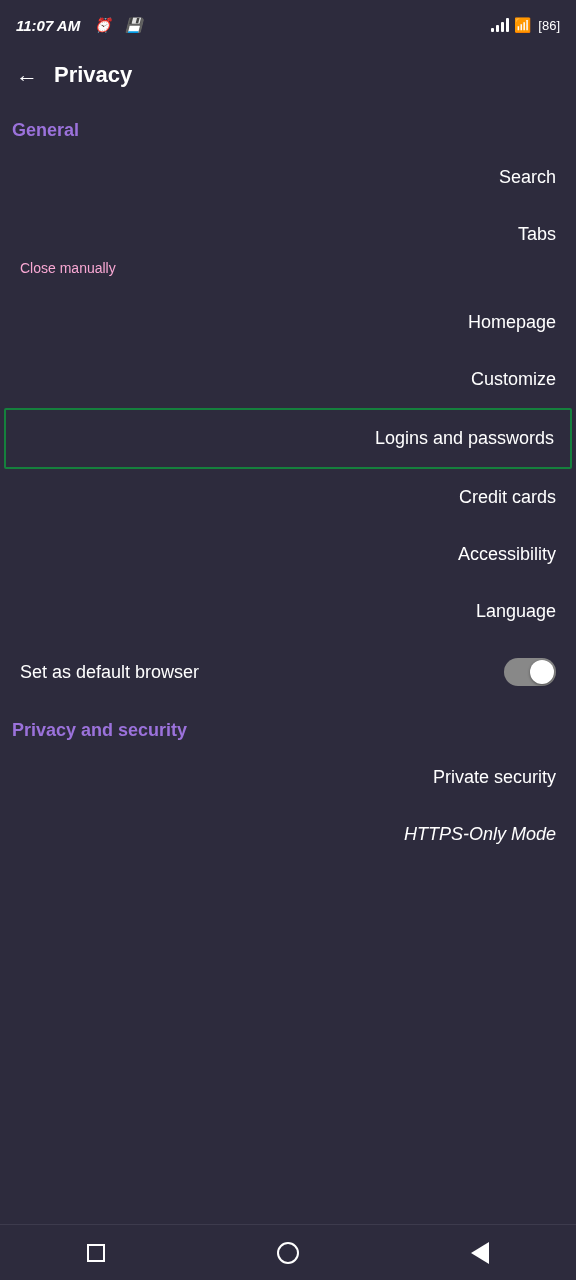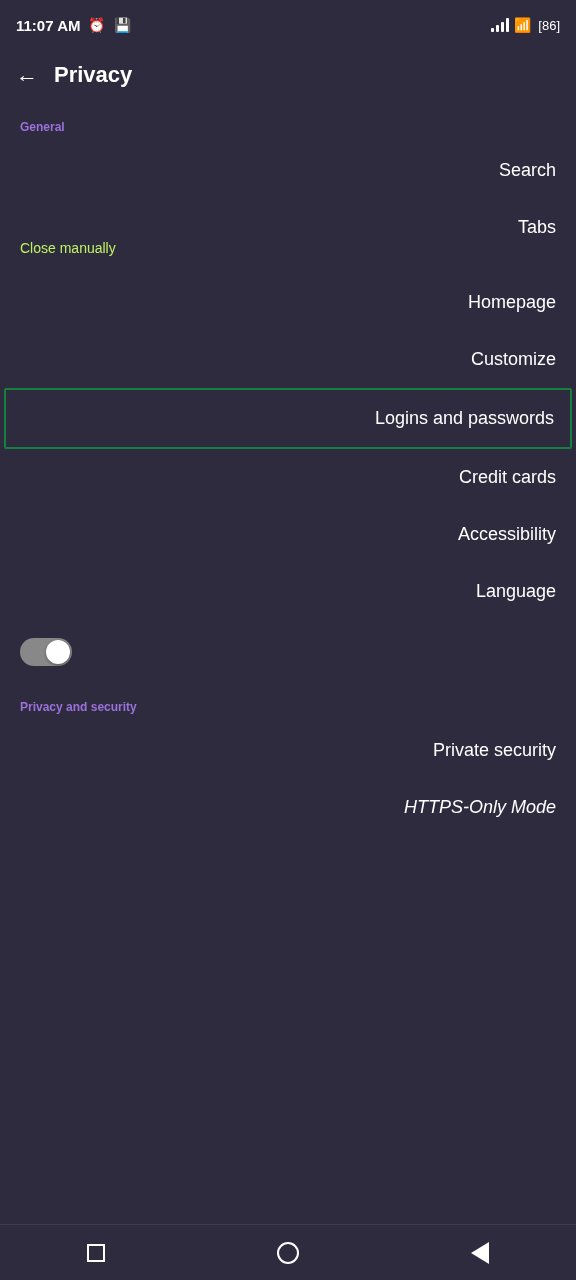--- a/index.html
+++ b/index.html
@@ -28,21 +28,22 @@
       height: 50px;
       background-color: #2d2b3d;
     }
 
     .status-bar-left {
       font-size: 15px;
       font-weight: 600;
       color: #ffffff;
       display: flex;
       align-items: center;
-      gap: 8px;
+      gap: 14px;
+      font-style: italic;
     }
 
     .status-bar-right {
       display: flex;
       align-items: center;
       gap: 6px;
     }
 
     
     .header {
@@ -60,22 +61,22 @@
     }
 
     .header-title {
       font-size: 22px;
       font-weight: 600;
       color: #ffffff;
     }
 
     
     .section-header {
-      padding: 16px 20px 8px 20px;
-      font-size: 12px;
+      padding: 16px 20px 8px 12px;
+      font-size: 18px;
       font-weight: 600;
       color: #9b72db;
     }
 
     
     .settings-item {
       padding: 18px 20px;
       cursor: pointer;
       border-bottom: none;
       background-color: transparent;
@@ -83,22 +84,22 @@
 
     .settings-item-title {
       font-size: 18px;
       color: #ffffff;
       font-weight: 400;
       text-align: right;
     }
 
     .settings-item-subtitle {
       font-size: 14px;
-      color: #bef264;
-      margin-top: 2px;
+      color: #f9a8d4;
+      margin-top: 15px;
     }
 
     
     .settings-item-highlighted {
       border: 2px solid #15803d;
       margin: 0 4px;
       border-radius: 2px;
       padding: 18px 16px;
     }
 
@@ -261,20 +262,21 @@
   <div class="settings-item">
     <div class="settings-item-title">Accessibility</div>
   </div>
 
   <div class="settings-item">
     <div class="settings-item-title">Language</div>
   </div>
 
   <div class="settings-item">
     <div class="settings-item-row">
+      <div class="settings-item-title">Set as default browser</div>
       <div class="toggle-switch">
         <div class="toggle-knob"></div>
       </div>
     </div>
   </div>
 
   <div class="section-header">Privacy and security</div>
 
   <div class="settings-item">
     <div class="settings-item-title">Private security</div>

